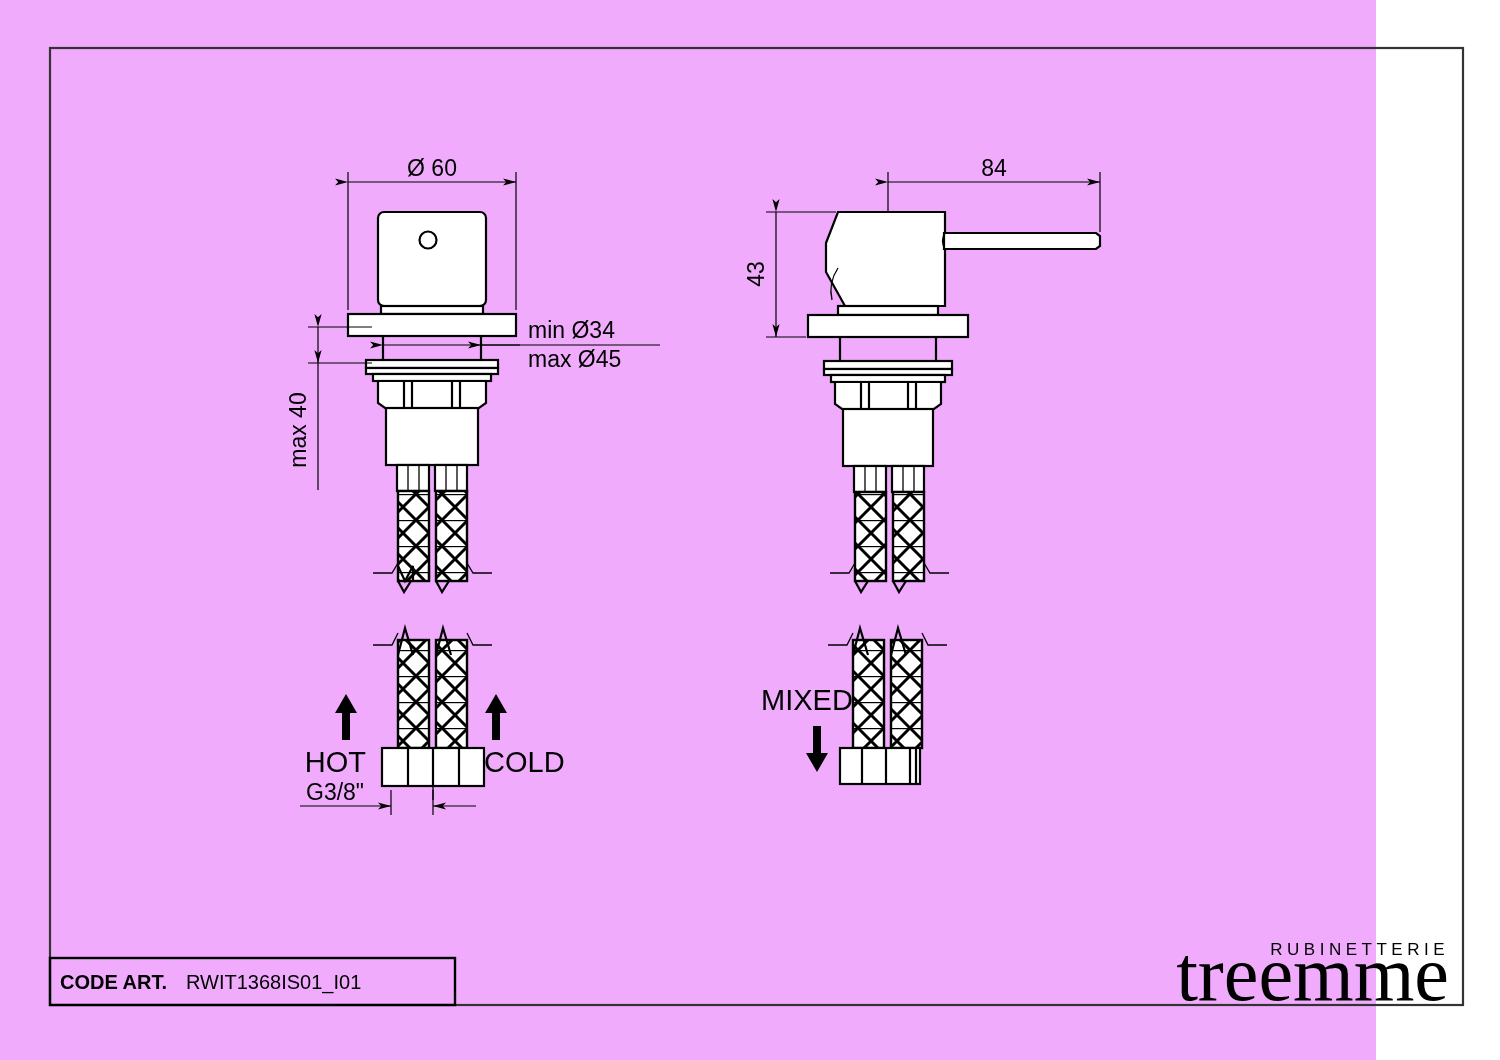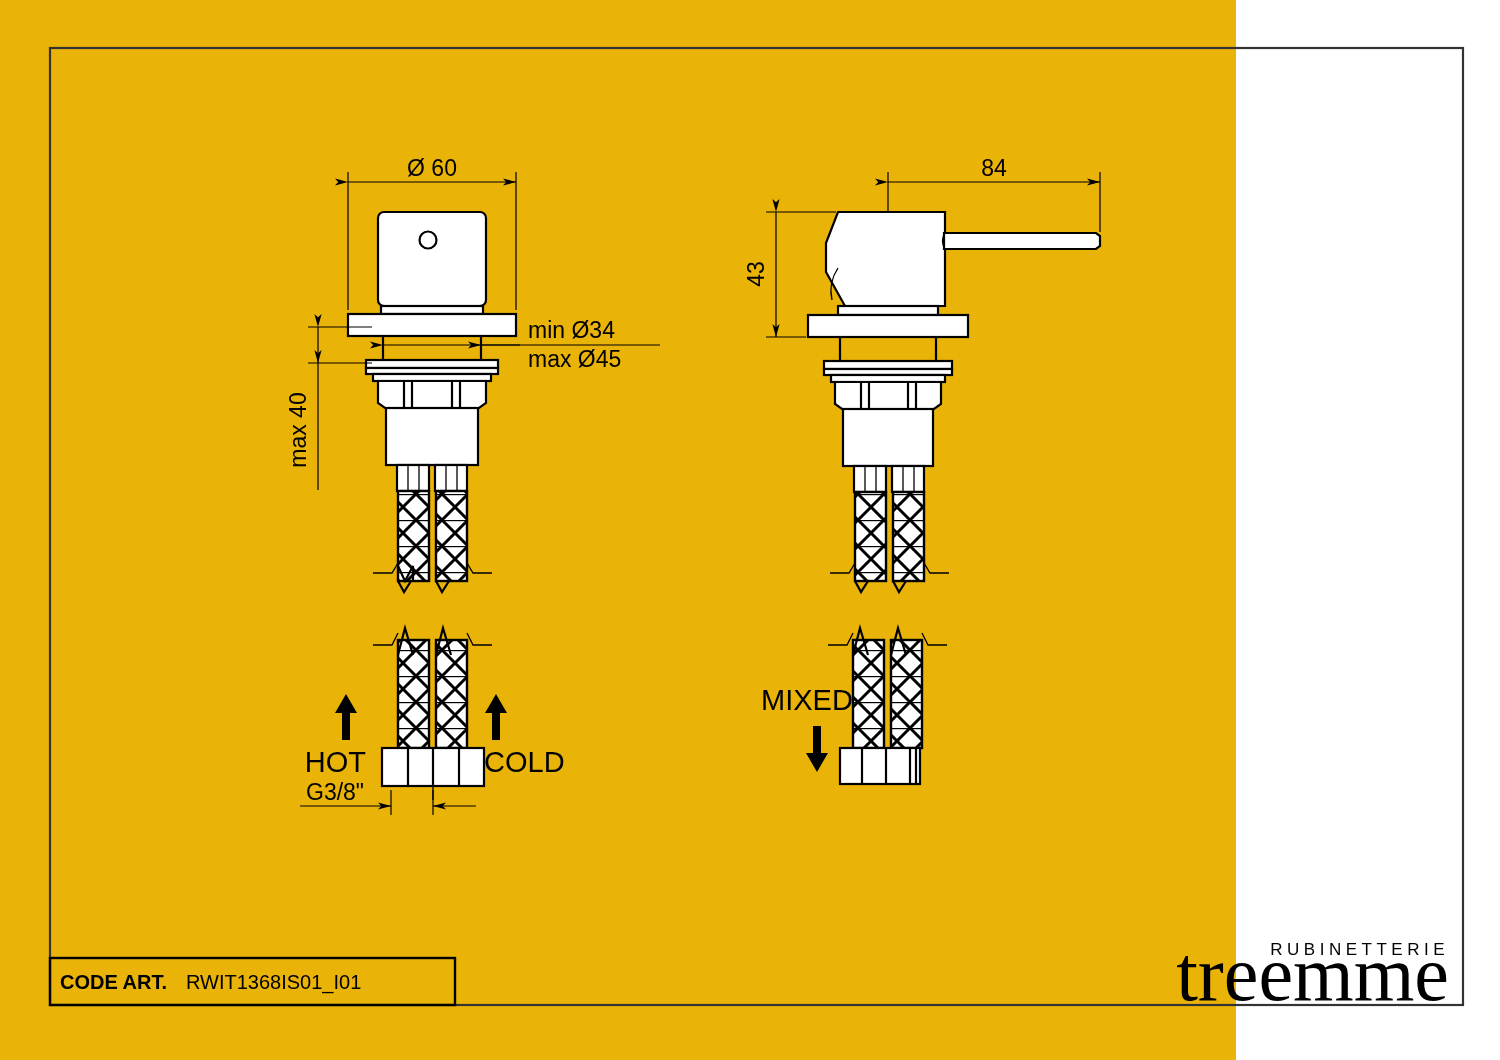--- a/index.html
+++ b/index.html
@@ -1,18 +1,18 @@
 <!DOCTYPE html>
 <html><head>
 <meta charset="utf-8">
 <title>Technical Drawing</title>
 <style>
   html,body{margin:0;padding:0;background:#ffffff;}
   body{width:1500px;height:1060px;font-family:"Liberation Sans",sans-serif;overflow:hidden;}
-  #sheet{position:relative;width:1236px;height:1060px;background:#eab308;}
+  #sheet{position:relative;width:1376px;height:1060px;background:#f0abfc;}
   #drawing-svg{position:absolute;left:0;top:0;width:1500px;height:1060px;}
   .frame{fill:none;stroke:#333;stroke-width:2.2;}
   .ln{stroke:#000;fill:none;stroke-width:2.2;stroke-linecap:butt;stroke-linejoin:miter;}
   .ln-thin{stroke:#000;fill:none;stroke-width:1.3;}
   .ln-dim{stroke:#000;fill:none;stroke-width:1.2;}
   .fillw{fill:#ffffff;}
   .dimtext{font-family:"Liberation Sans",sans-serif;font-size:23px;fill:#000;}
   .flowtext{font-family:"Liberation Sans",sans-serif;font-size:29px;fill:#000;}
   .codelabel{font-family:"Liberation Sans",sans-serif;font-size:20px;font-weight:bold;fill:#000;}
   .codeval{font-family:"Liberation Sans",sans-serif;font-size:20px;fill:#000;}

